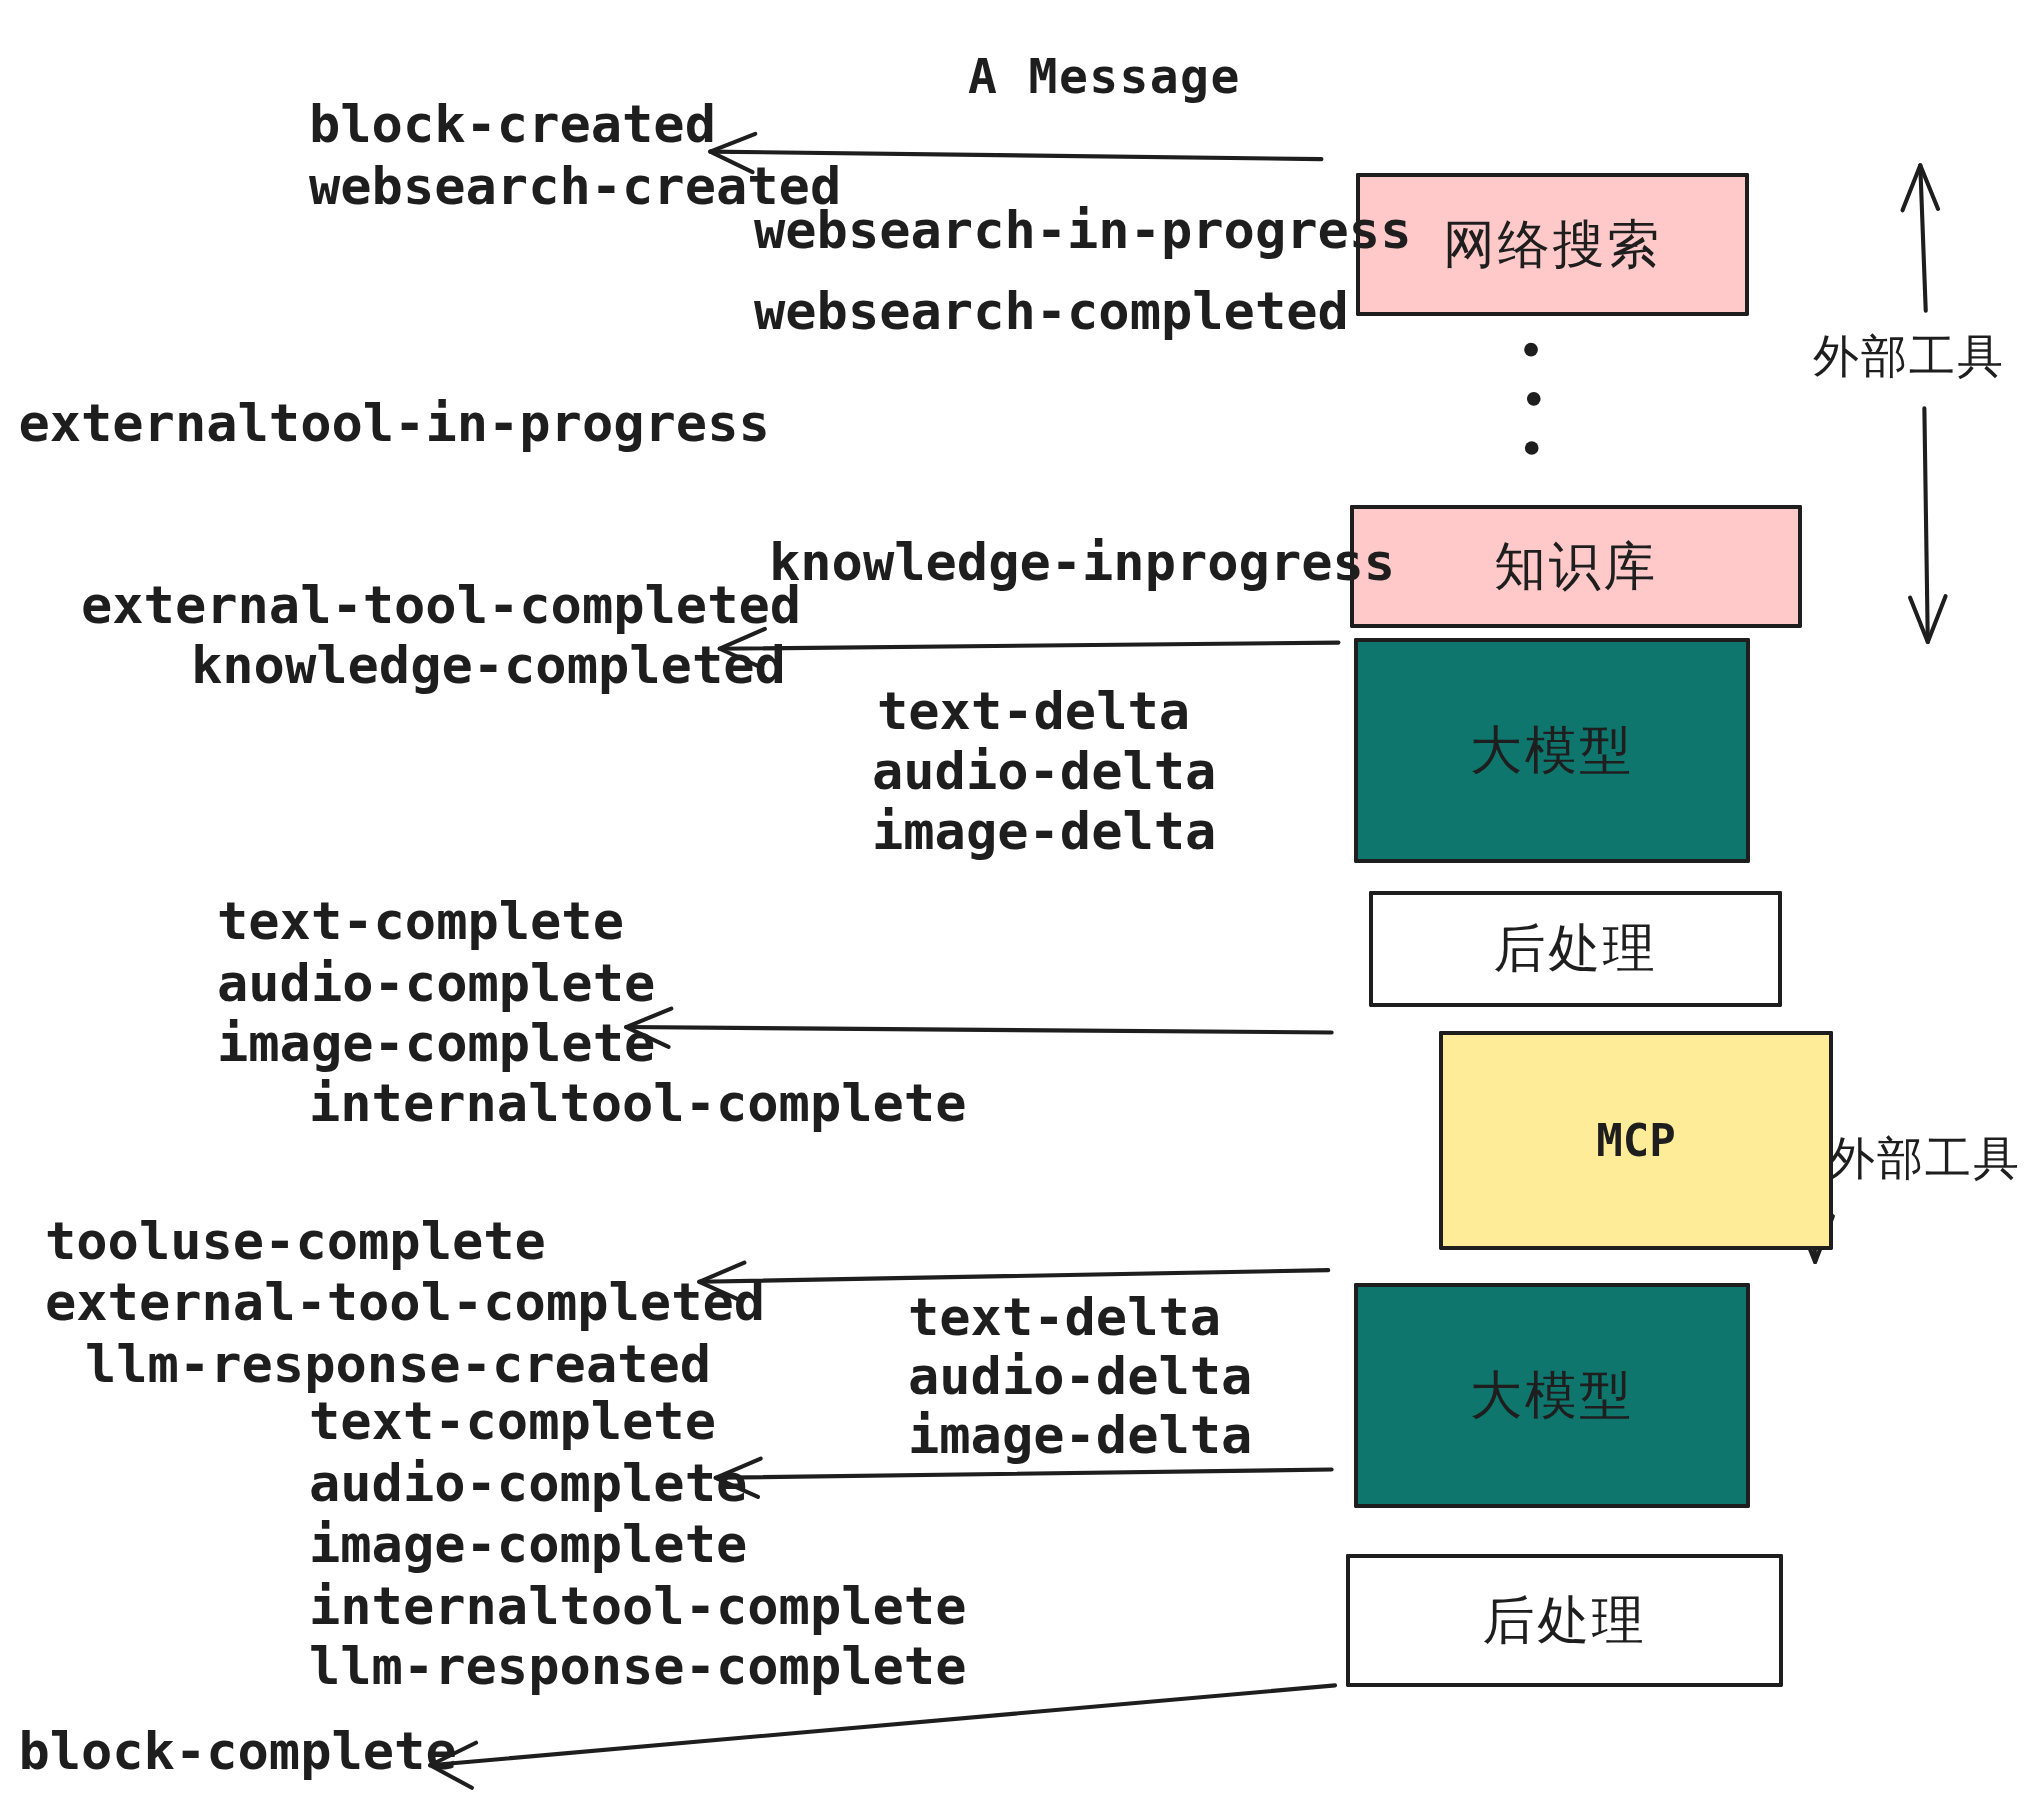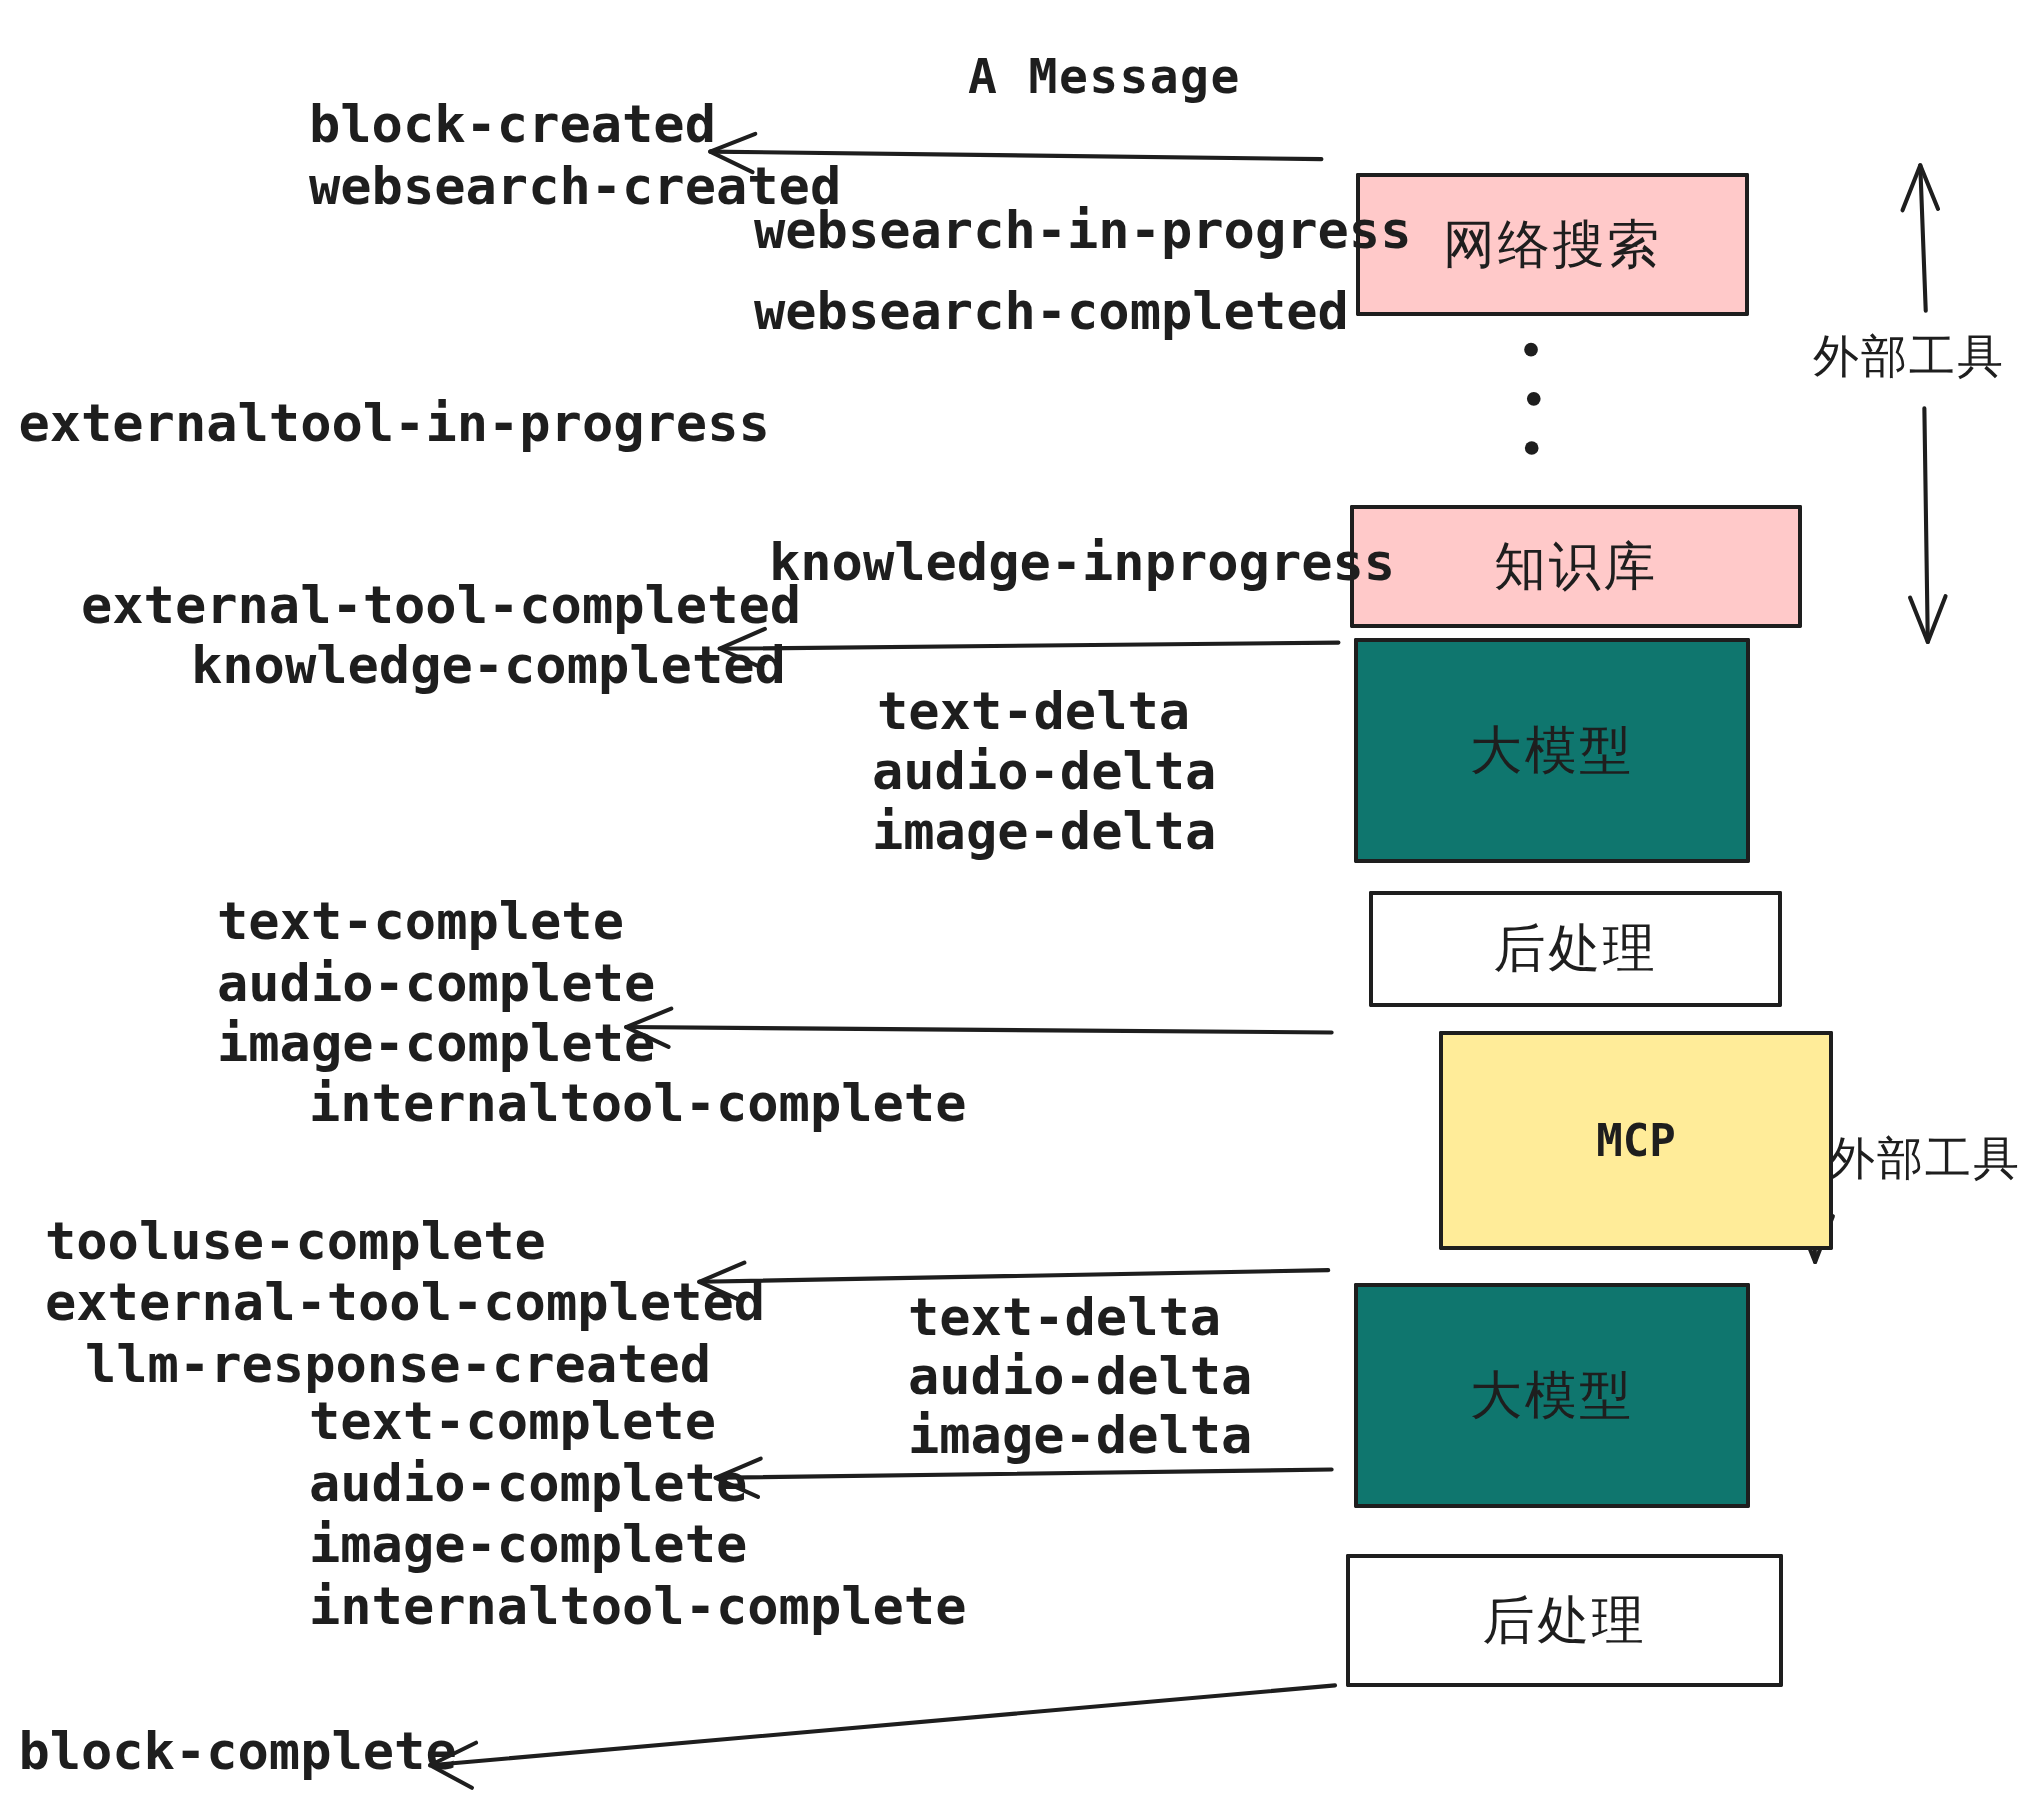--- a/index.html
+++ b/index.html
@@ -174,16 +174,17 @@
   <div class="ev" style="left:45px;top:1213px;">tooluse-complete</div>
   <div class="ev" style="left:45px;top:1274px;">external-tool-completed</div>
   <div class="ev" style="left:45px;top:1336px;margin-left:40px;">llm-response-created</div>
   <div class="ev" style="left:908px;top:1289px;">text-delta</div>
   <div class="ev" style="left:908px;top:1348px;">audio-delta</div>
   <div class="ev" style="left:908px;top:1407px;">image-delta</div>
   <div class="ev" style="left:309px;top:1393px;">text-complete</div>
   <div class="ev" style="left:309px;top:1455px;">audio-complete</div>
   <div class="ev" style="left:309px;top:1516px;">image-complete</div>
   <div class="ev" style="left:309px;top:1578px;">internaltool-complete</div>
+  <div class="ev" style="left:309px;top:1638px;">llm-response-complete</div>
   <div class="ev" style="left:18.4px;top:1723px;">block-complete</div>
 
 </div>
 
 
 </body></html>

